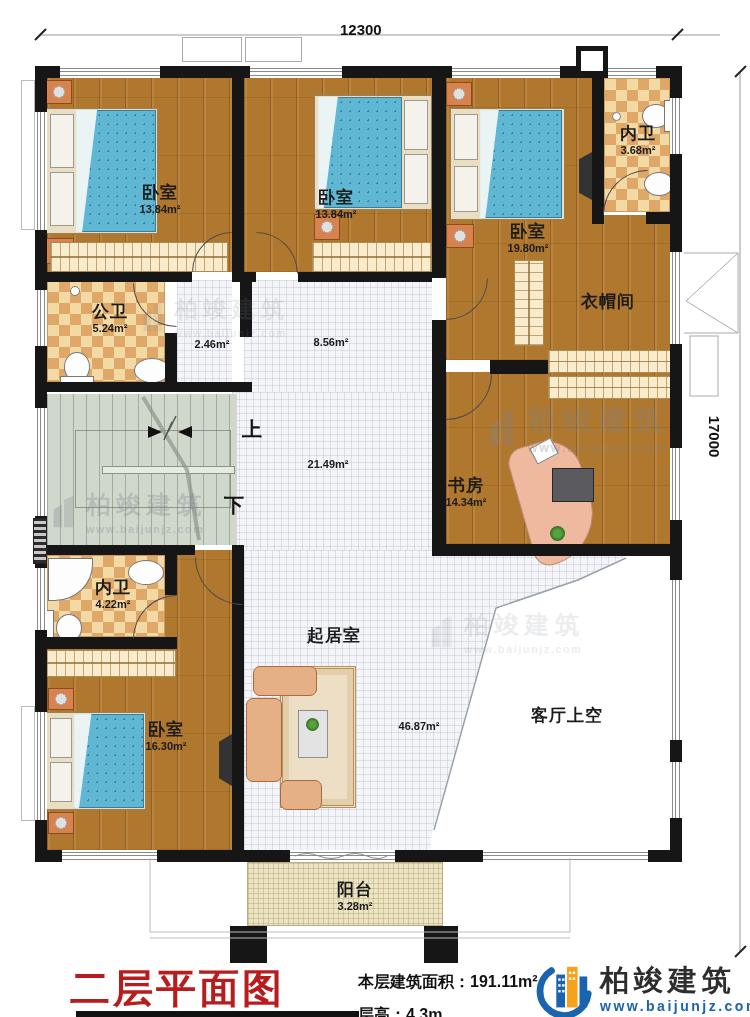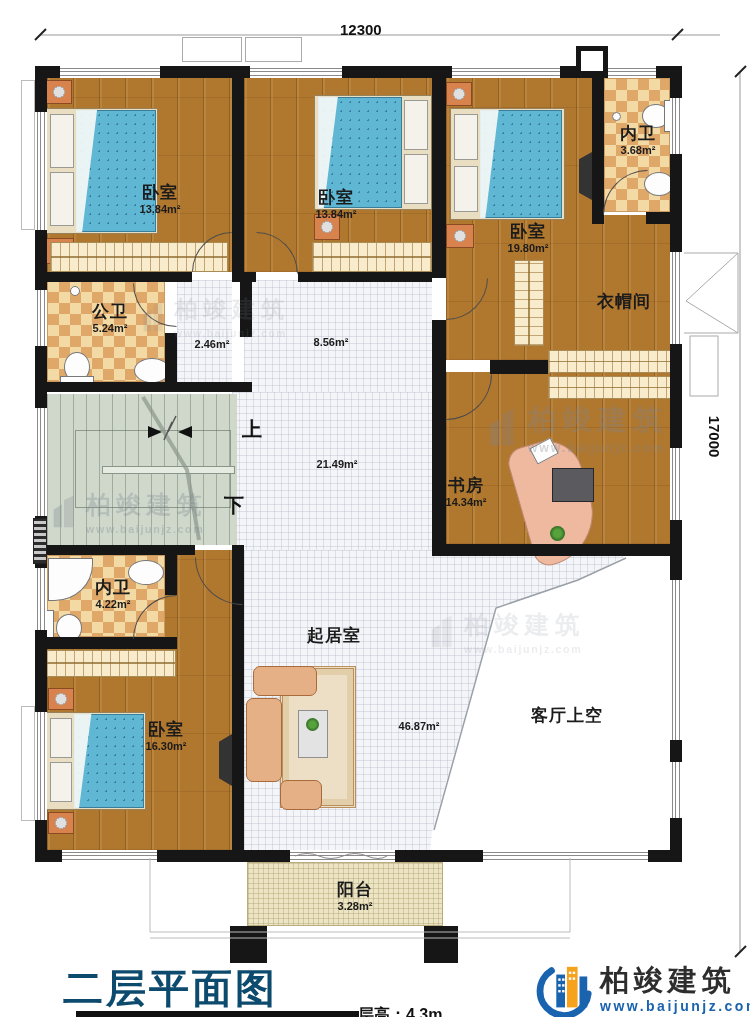--- a/index.html
+++ b/index.html
@@ -56,21 +56,21 @@
   .biglabel{font-size:19px;letter-spacing:2px;}
   .updown{position:absolute;font-size:20px;font-weight:bold;color:#111;z-index:7;}
   
   .wm{position:absolute;display:flex;align-items:center;gap:8px;color:#7d8590;z-index:8;pointer-events:none;}
   .wm .wm-name{font-size:30px;font-weight:bold;letter-spacing:7px;white-space:nowrap;display:block;}
   .wm .wm-url{font-size:13px;font-weight:bold;letter-spacing:2px;white-space:nowrap;display:block;margin-top:2px;}
   
   .dim{position:absolute;font-size:15px;font-weight:bold;color:#111;z-index:7;}
   
   .tb{position:absolute;left:0;top:935px;width:750px;height:82px;z-index:9;}
-  .tb-title{position:absolute;left:63px;top:6px;font-size:40px;font-weight:bold;letter-spacing:3px;color:#0c4a6e;}
+  .tb-title{position:absolute;left:70px;top:6px;font-size:40px;font-weight:bold;letter-spacing:3px;color:#b91c1c;}
   .tb-u1{position:absolute;left:76px;top:56px;width:283px;height:6px;background:#111;}
   .tb-u2{position:absolute;left:79px;top:66px;width:280px;height:2px;background:#9c9c9c;}
   .tb-scale{position:absolute;left:283px;top:14px;font-size:33px;color:#111;letter-spacing:1px;}
   .tb-area{position:absolute;left:358px;top:17px;font-size:16px;font-weight:bold;color:#111;}
   .tb-h{position:absolute;left:358px;top:50px;font-size:16px;font-weight:bold;color:#111;}
   .logo{position:absolute;left:536px;top:4px;display:flex;align-items:center;gap:6px;}
   .logo-name{font-size:29px;font-weight:bold;color:#2d2d2d;letter-spacing:5px;white-space:nowrap;display:block;line-height:1;}
   .logo-url{font-size:14px;font-weight:bold;color:#1a63ae;letter-spacing:2.5px;white-space:nowrap;display:block;margin-top:3px;}
   svg.overlay{position:absolute;left:0;top:0;z-index:6;pointer-events:none;}
 </style>
@@ -267,34 +267,34 @@
     <span class="ar">13.84m²</span>
   </div>
   <div class="rlabel" style="left:528px;top:202px;">
     <span class="nm">卧室</span>
     <span class="ar">19.80m²</span>
   </div>
   <div class="rlabel" style="left:638px;top:104px;">
     <span class="nm">内卫</span>
     <span class="ar">3.68m²</span>
   </div>
-  <div class="rlabel" style="left:624px;top:272px;">
+  <div class="rlabel" style="left:608px;top:272px;">
     <span class="nm">衣帽间</span>
   </div>
   <div class="rlabel" style="left:110px;top:282px;">
     <span class="nm">公卫</span>
     <span class="ar">5.24m²</span>
   </div>
   <div class="rlabel" style="left:212px;top:318px;">
     <span class="ar">2.46m²</span>
   </div>
   <div class="rlabel" style="left:331px;top:316px;">
     <span class="ar">8.56m²</span>
   </div>
-  <div class="rlabel" style="left:337px;top:438px;">
+  <div class="rlabel" style="left:328px;top:438px;">
     <span class="ar">21.49m²</span>
   </div>
   <div class="rlabel" style="left:466px;top:456px;">
     <span class="nm">书房</span>
     <span class="ar">14.34m²</span>
   </div>
   <div class="rlabel" style="left:113px;top:558px;">
     <span class="nm">内卫</span>
     <span class="ar">4.22m²</span>
   </div>
@@ -356,20 +356,21 @@
     <div>
         <span class="wm-name">柏竣建筑</span>
         <span class="wm-url">www.baijunjz.com</span>
       </div>
   </div>
 
   <div class="tb">
     <div class="tb-title">二层平面图</div>
     <div class="tb-u1"></div>
     <div class="tb-u2"></div>
+    <div class="tb-area"><span>本层建筑面积：</span><span>191.11m²</span></div>
     <div class="tb-h"><span>层高：</span><span>4.3m</span></div>
     <div class="logo">
       <svg width="58" height="62" viewBox="0 0 60 64">
         <path d="M16 12 A25 25 0 1 0 54 36" fill="none" stroke="#1a63ae" stroke-width="7" stroke-linecap="round"></path>
         <rect x="21" y="16" width="9" height="34" fill="#1a63ae"></rect>
         <rect x="23" y="20" width="2.5" height="2.5" fill="#fff"></rect>
           <rect x="27" y="20" width="2.5" height="2.5" fill="#fff"></rect>
         <rect x="23" y="26" width="2.5" height="2.5" fill="#fff"></rect>
           <rect x="27" y="26" width="2.5" height="2.5" fill="#fff"></rect>
         <rect x="23" y="32" width="2.5" height="2.5" fill="#fff"></rect>

